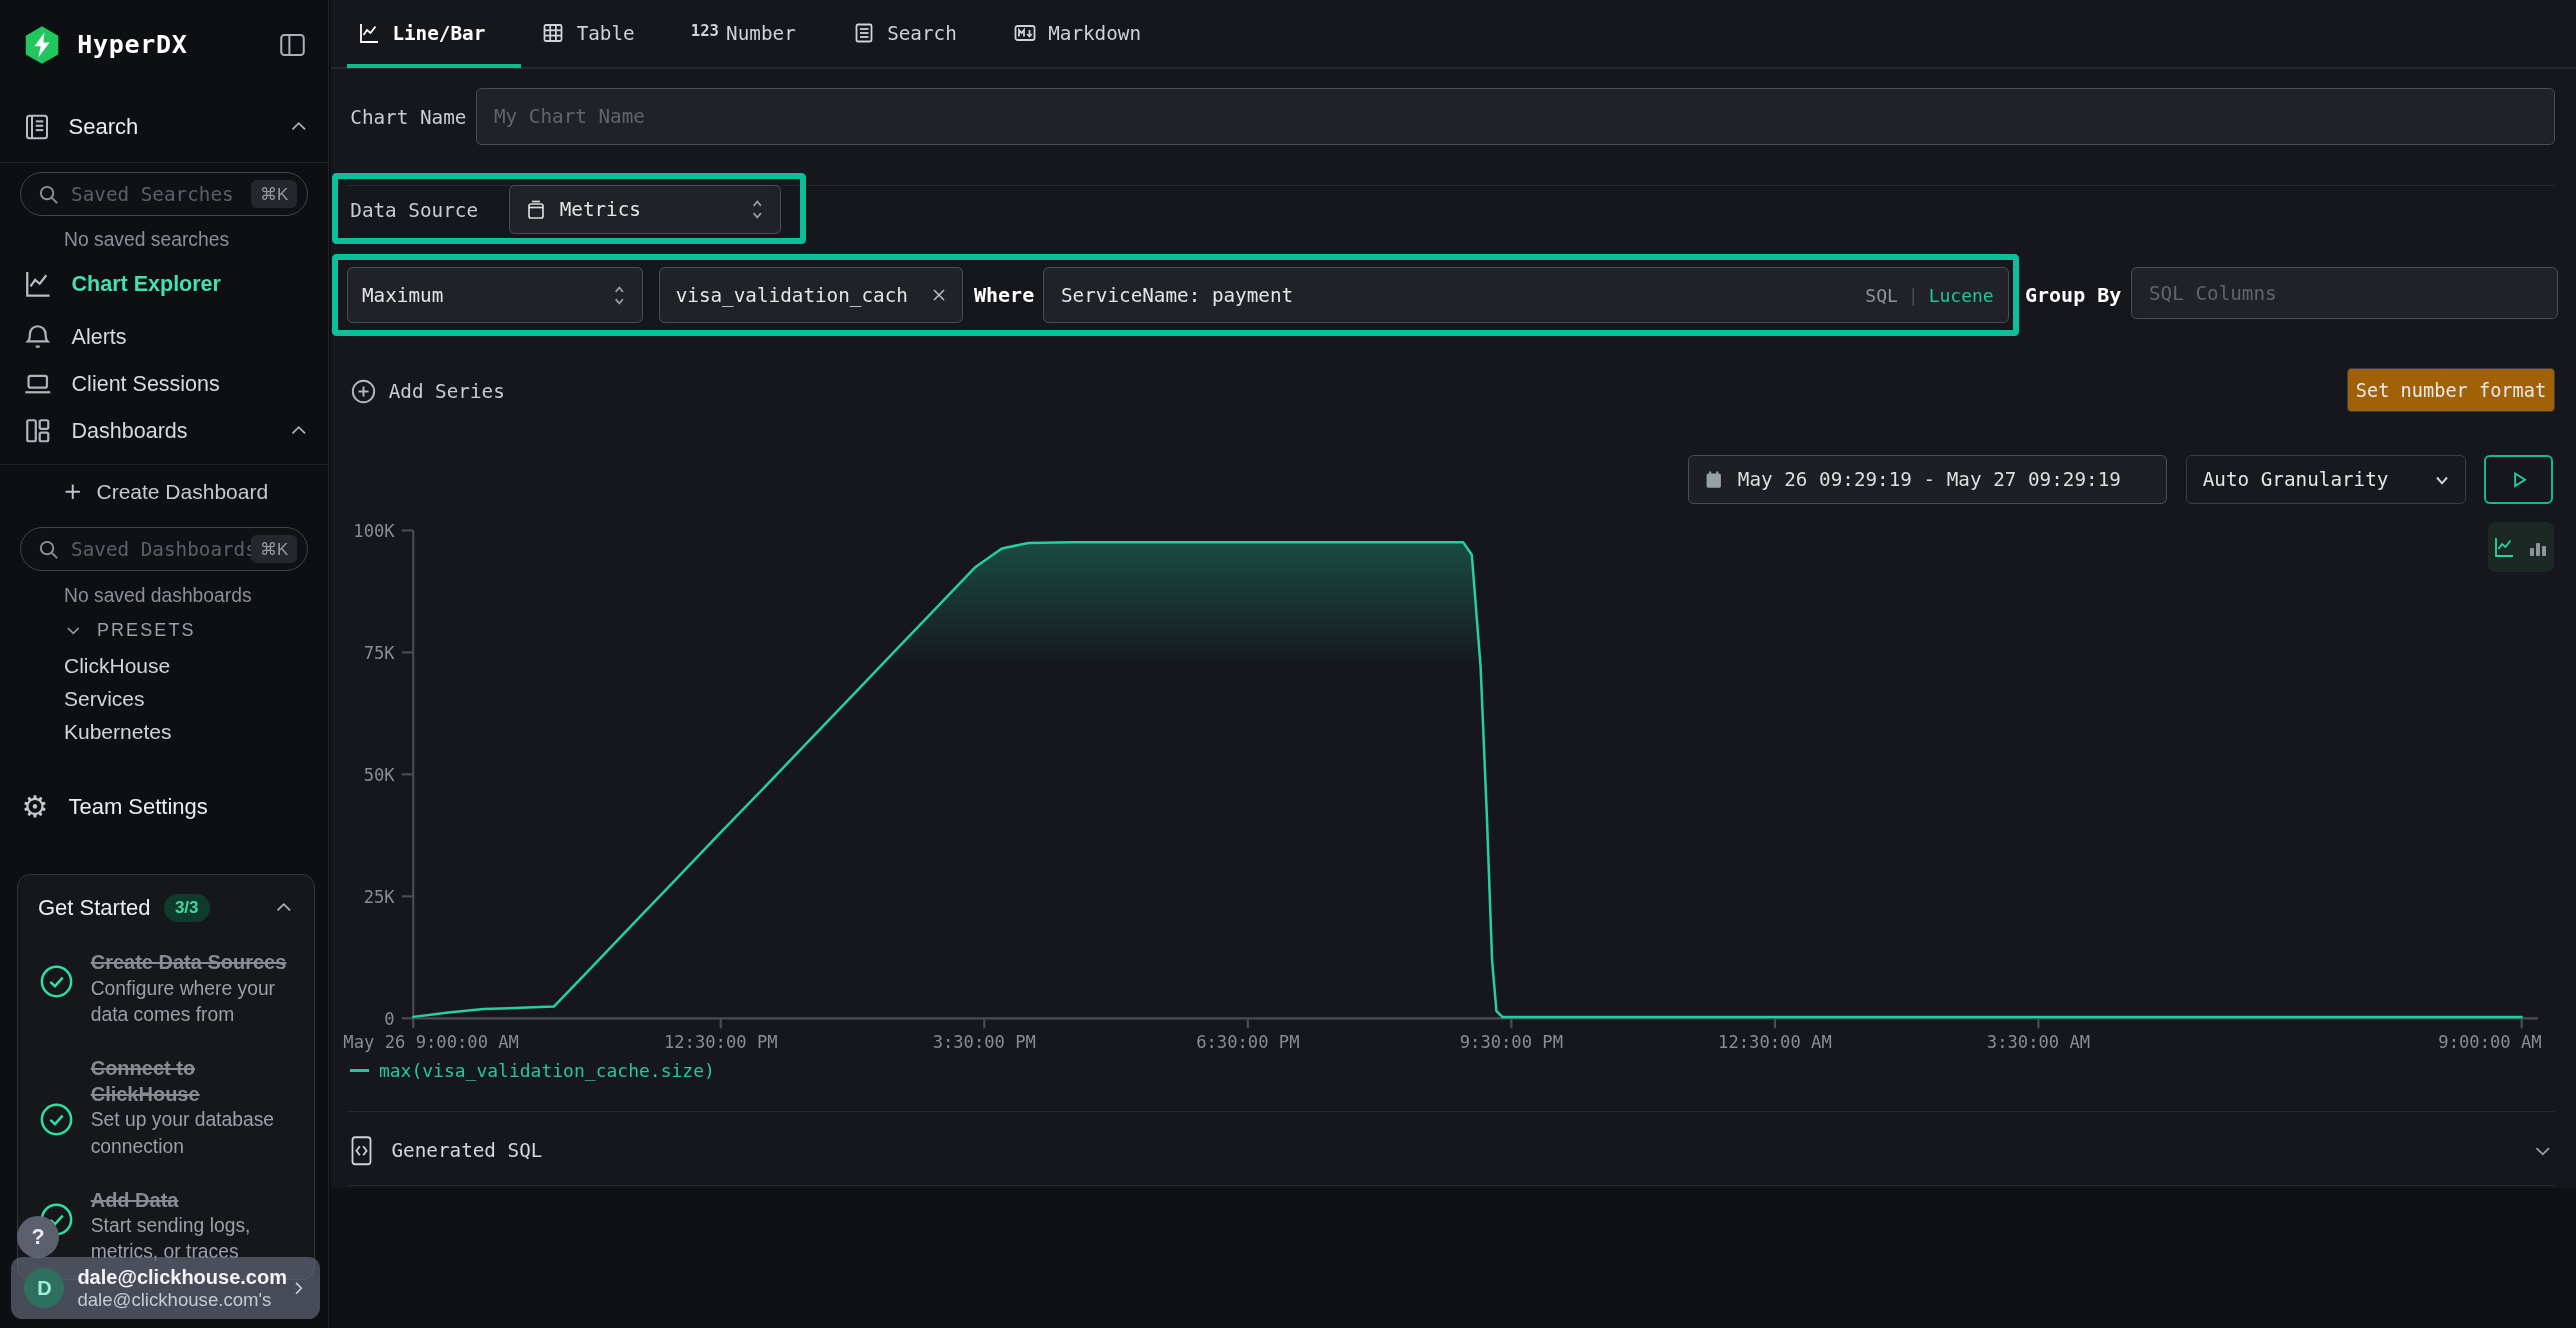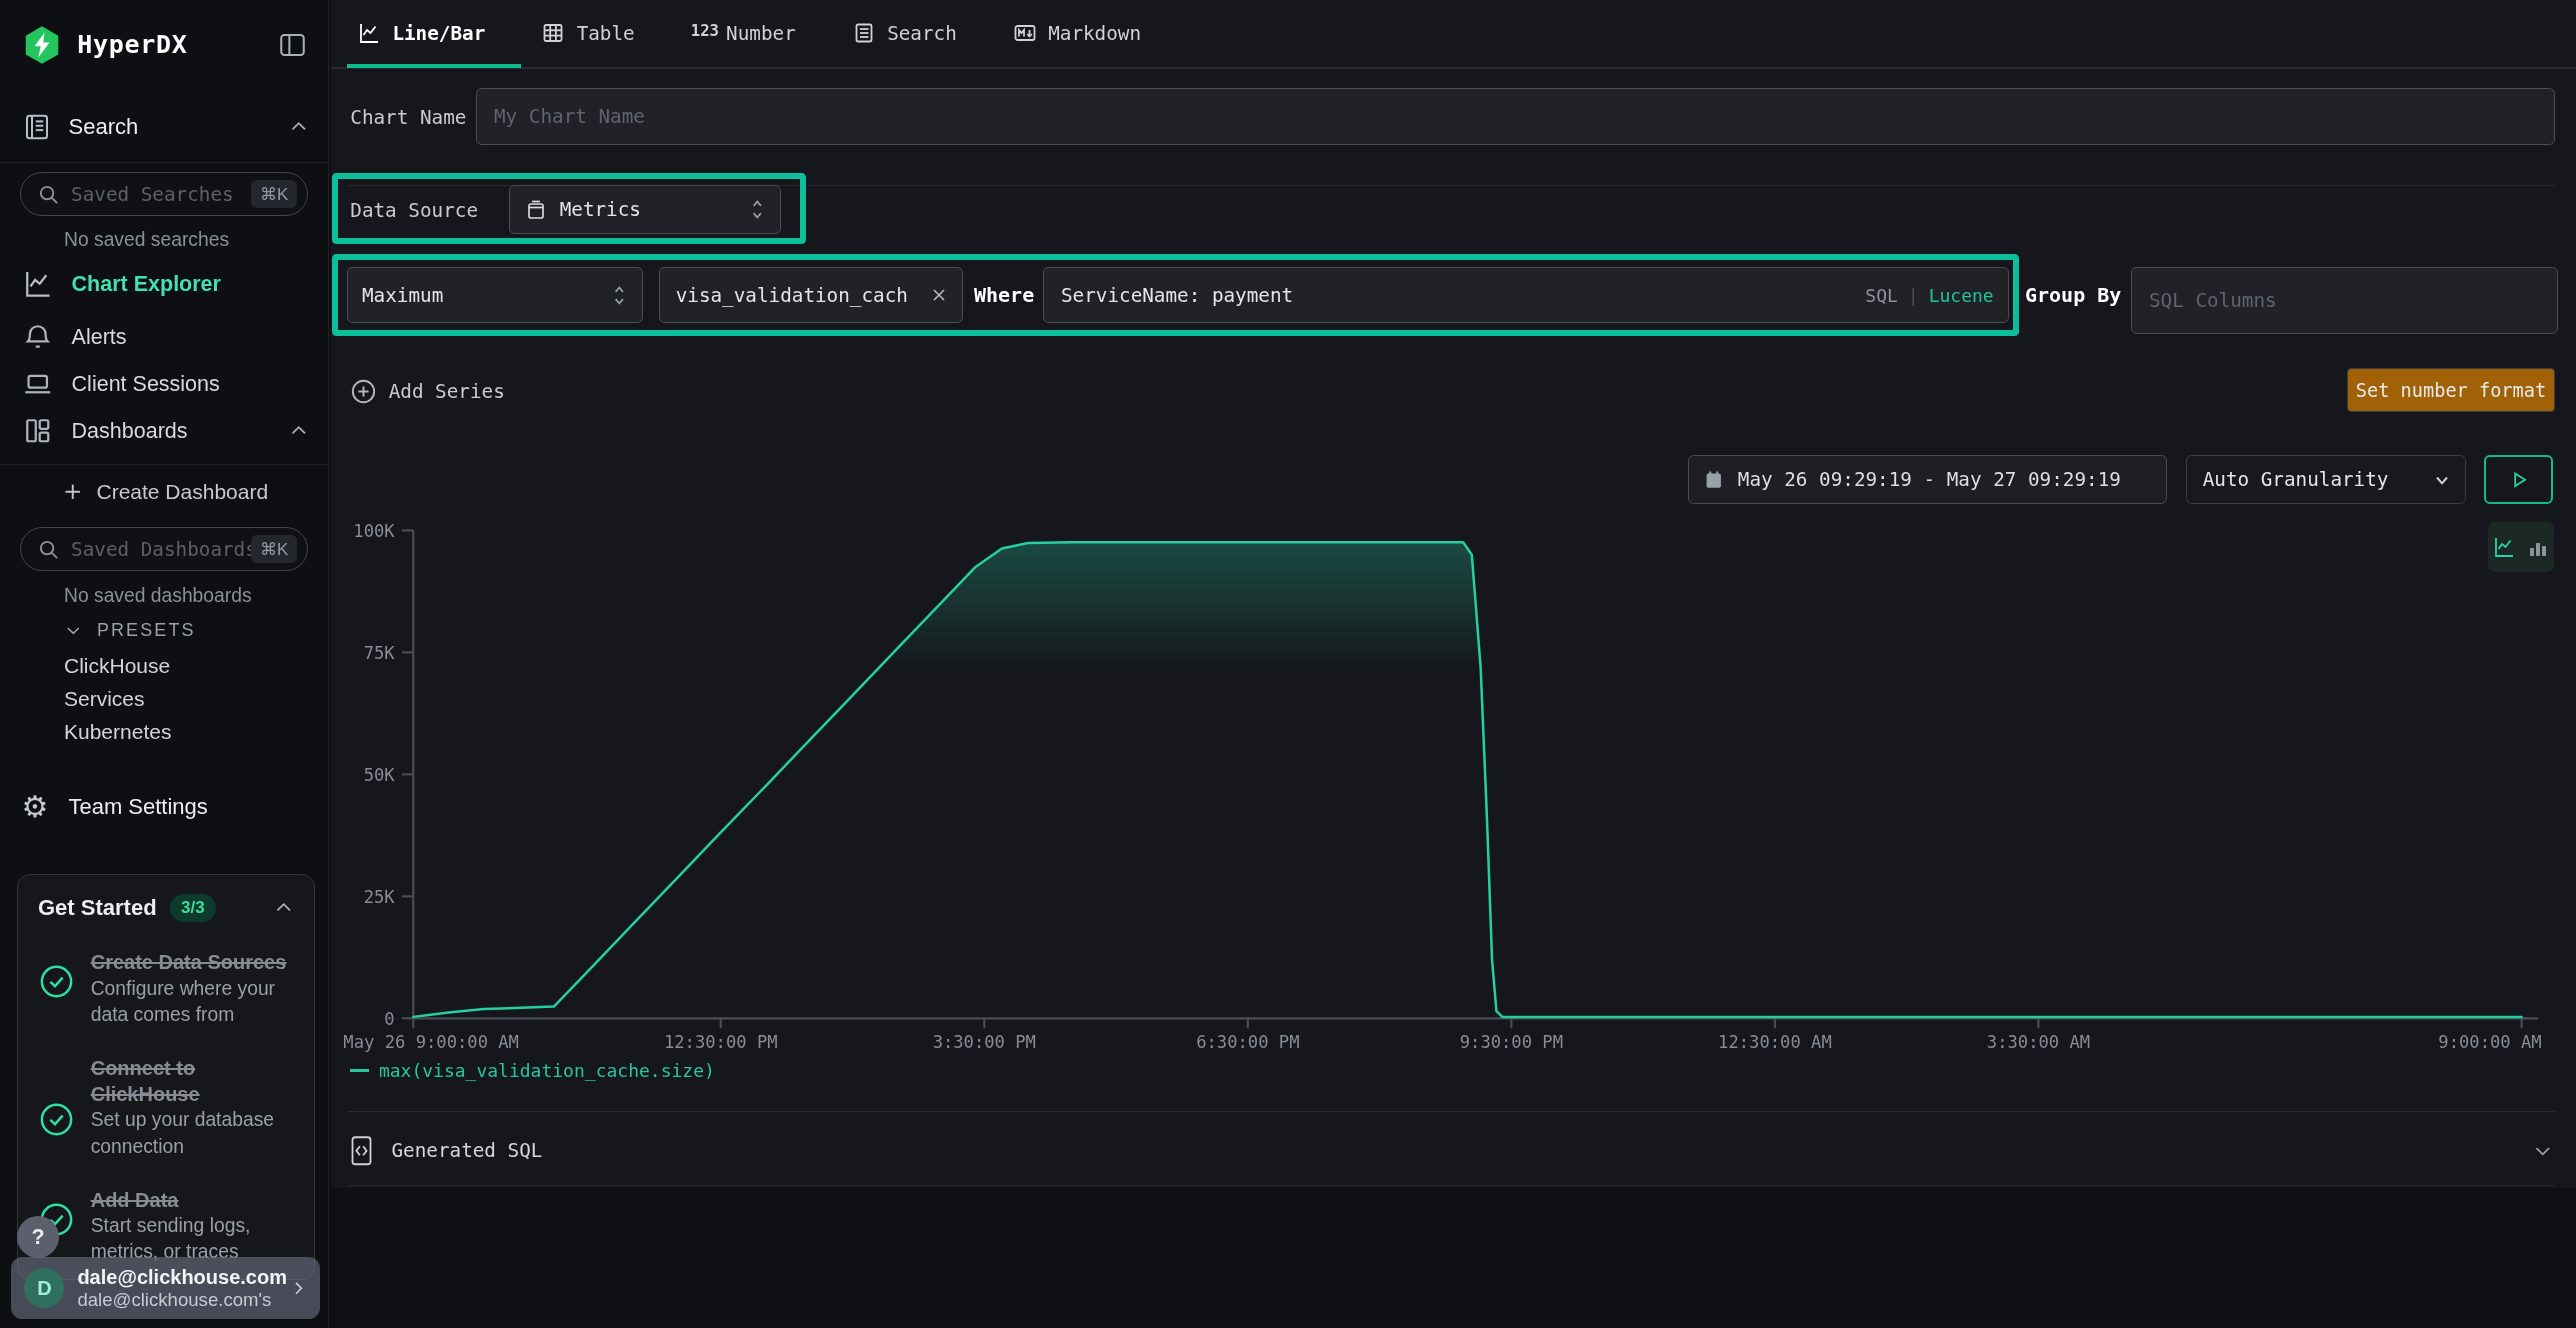--- a/index.html
+++ b/index.html
@@ -41,21 +41,21 @@
   .plus-item span { margin-left:13px; font-size:21px; color:#c6cacf;}
   .presets-row { position:absolute; left:64px; display:flex; align-items:center; }
   .presets-row svg { width:18.6px; height:18.6px; color:#98a0aa;}
   .presets-row span { margin-left:14.3px; font-size:18px; letter-spacing:2.1px; color:#9aa1ab;}
   .preset-item { position:absolute; left:64px; font-size:21px; color:#d2d5da; cursor:pointer;}
   .gear-glyph { font-size:30px; color:#c3c8cf; line-height:30px;}
 
   .gs-card { position:absolute; left:17px; top:874px; width:298px; height:406px;
              border:1.4px solid #31353c; border-radius:13px; background:#15171b; padding:18.6px 20px; overflow:hidden;}
   .gs-head { display:flex; align-items:center; }
-  .gs-title { font-size:22px; font-weight:bold; color:#eceef0; }
+  .gs-title { font-size:22px; font-weight:normal; color:#eceef0; }
   .gs-badge { margin-left:13px; background:#0f3b2d; color:#3fd99f; font-weight:bold;
               font-size:17px; border-radius:715px; padding:4.3px 11.4px;}
   .gs-chev { margin-left:auto; width:21.5px; height:21.5px; color:#aab0b9;}
   .gs-item { display:flex; margin-top:27px; }
   .gs-check { width:37px; height:37px; flex:0 0 auto; margin-top:24px; color:#2de0a0;}
   .gs-item.first .gs-check { margin-top:46px; }
   .gs-text { margin-left:15.7px; }
   .gs-item-title { font-size:20px; font-weight:bold; color:#878c94; text-decoration:line-through; line-height:1.32;}
   .gs-item-desc { font-size:19.3px; color:#9aa0a8; line-height:1.35; }
 
@@ -421,21 +421,21 @@
     <div class="inputbox where-wrap" style="left:712px; top:267px; width:966px; height:56px;">
       <input class="where-input" value="ServiceName: payment" style="">
       <div class="lang-toggle">
         <span class="lang-sql">SQL</span>
         <span class="lang-sep">|</span>
         <span class="lang-lucene">Lucene</span>
       </div>
     </div>
 
     <div class="field-label bold-label" style="left:1694px; top:283px;">Group By</div>
-    <input class="inputbox" style="left: 1800px; top: 267px; width: 427px; height: 67px;" placeholder="SQL Columns">
+    <input class="inputbox" style="left: 1800px; top: 267px; width: 427px; height: 52px;" placeholder="SQL Columns">
 
     <div class="add-series">
       <svg viewBox="0 0 24 24" fill="none" stroke="currentColor" stroke-width="1.7">
         <circle cx="12" cy="12" r="9.5"></circle>
           <line x1="12" y1="7.5" x2="12" y2="16.5"></line>
           <line x1="7.5" y1="12" x2="16.5" y2="12"></line>
       </svg>
       <span>Add Series</span>
     </div>
     <div class="btn-dark" style="left:2016px; top:368px; width:208px; height:44px;">Set number format</div>

